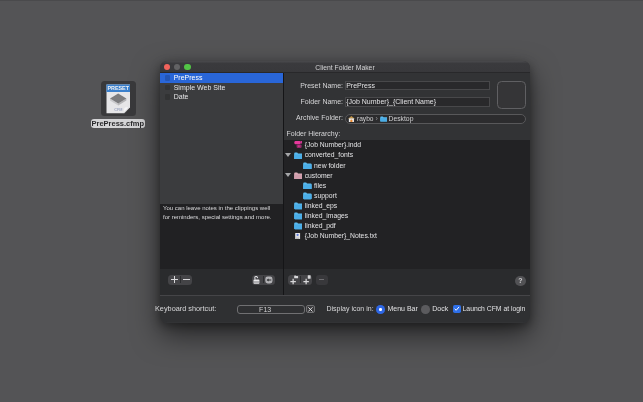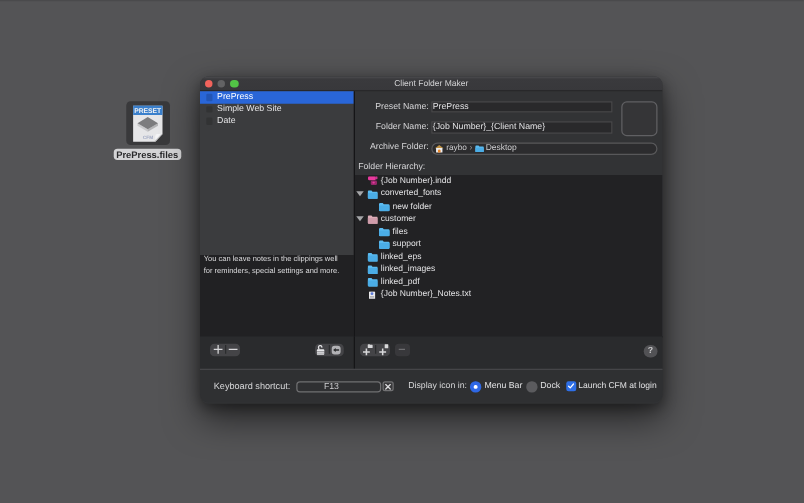--- a/index.html
+++ b/index.html
@@ -19,21 +19,21 @@
   <rect x="0.5" y="0.5" width="23.5" height="7.5" fill="#3b80cc"></rect>
   <text x="12.2" y="6.4" font-size="5.4" font-weight="bold" fill="#f2f2f4" text-anchor="middle" font-family="Liberation Sans, sans-serif">PRESET</text>
   <g>
     <path d="M12.2,9.6 L20.4,14.5 L12.2,19.4 L4,14.5 Z" fill="#7c7c7e"></path>
     <path d="M4,14.5 L12.2,19.4 L12.2,21.4 L4,16.5 Z" fill="#a0a0a2" opacity="0.4"></path>
     <path d="M20.4,14.5 L12.2,19.4 L12.2,21.4 L20.4,16.5 Z" fill="#6b6b6d" opacity="0.4"></path>
   </g>
   <text x="12.4" y="27.2" font-size="3.8" font-weight="bold" fill="#98a1bd" text-anchor="middle" font-family="Liberation Sans, sans-serif" opacity="0.9">CFM</text>
 </svg>
 <div class="abs" style="left:90.5px;top:118.5px;width:54.5px;height:9.5px;background:#d4d4d6;border-radius:3px;"></div>
-<div class="abs" style="left:90.5px;top:118.5px;width:54.5px;height:9.5px;line-height:9.5px;text-align:center;font-size:7.5px;font-weight:600;color:#2a2a2c;">PrePress.files</div>
+<div class="abs" style="left:90.5px;top:118.5px;width:54.5px;height:9.5px;line-height:9.5px;text-align:center;font-size:7.5px;font-weight:600;color:#2a2a2c;">PrePress.cfmp</div>
 
 <div class="abs" id="win" style="left:160px;top:61px;width:370px;height:261.5px;background:#323335;border-radius:7px;overflow:hidden;box-shadow:0 12px 28px rgba(0,0,0,0.55), 0 3px 10px rgba(0,0,0,0.35);">
 
   <div class="abs" style="left:0;top:0;width:370px;height:12px;background:linear-gradient(#47474a 0%, #47474a 8%, #3a3a3d 20%, #38383b 100%);border-bottom:1px solid #28282a;"></div>
   <div class="abs" style="left:4.2px;top:2.7px;width:6.2px;height:6.2px;border-radius:50%;background:#f2635c;"></div>
   <div class="abs" style="left:14.3px;top:2.7px;width:6.2px;height:6.2px;border-radius:50%;background:#626264;"></div>
   <div class="abs" style="left:24.4px;top:2.7px;width:6.2px;height:6.2px;border-radius:50%;background:#52c546;"></div>
   <div class="abs" style="left:0;top:0.5px;width:370px;height:11px;line-height:11px;text-align:center;font-size:6.8px;font-weight:500;color:#d4d4d6;">Client Folder Maker</div>
 
   <div class="abs" style="left:0;top:12px;width:122.5px;height:130.5px;background:#3b3c3e;"></div>
@@ -197,21 +197,21 @@
 
 <div class="abs" style="left:315.5px;top:274.5px;width:12px;height:10.7px;background:#38383b;border-radius:3px;"></div>
 <div class="abs" style="left:319.2px;top:279.3px;width:4.6px;height:1.1px;background:#6e6e71;"></div>
 
 <div class="abs" style="left:515px;top:275.7px;width:10.8px;height:10.8px;border-radius:50%;background:#525255;"></div>
 <div class="abs" style="left:515px;top:276px;width:10.8px;height:10.8px;line-height:10.8px;text-align:center;color:#d0d0d2;font-size:7px;font-weight:600;">?</div>
 
 <div class="abs" style="left:160px;top:294.9px;width:370px;height:1px;background:#454548;"></div>
 <div class="abs" style="left:160px;top:295.9px;width:370px;height:26.4px;background:#2f3032;border-radius:0 0 7px 7px;"></div>
 
-<div class="abs" style="left:171px;top:304.3px;height:9.8px;line-height:9.8px;font-size:7.3px;color:#d8d8da;">Keyboard shortcut:</div>
+<div class="abs" style="left:155px;top:304.3px;height:9.8px;line-height:9.8px;font-size:7.3px;color:#d8d8da;">Keyboard shortcut:</div>
 <div class="abs" style="left:236.9px;top:304.7px;width:68.4px;height:9px;border:1px solid #707072;border-radius:3px;background:#2f3032;"></div>
 <div class="abs" style="left:236.9px;top:304.7px;width:56.5px;height:9px;line-height:9px;text-align:center;font-size:7px;color:#cfcfd1;">F13</div>
 <div class="abs" style="left:306.2px;top:305px;width:9.3px;height:8.4px;border:1px solid #717173;border-radius:2px;background:#3a3a3c;"></div>
 <svg class="abs" style="left:308.4px;top:307px;" width="4.8" height="4.8" viewBox="0 0 4.8 4.8">
   <path d="M0.6,0.6 L4.2,4.2 M4.2,0.6 L0.6,4.2" stroke="#dcdcde" stroke-width="1" stroke-linecap="round"></path>
 </svg>
 <div class="abs" style="left:326.5px;top:304.3px;height:9.8px;line-height:9.8px;font-size:7px;color:#d8d8da;">Display icon in:</div>
 
 <div class="abs" style="left:376.2px;top:305px;width:8.6px;height:8.6px;border-radius:50%;background:#2e67e5;"></div>
 <div class="abs" style="left:379.2px;top:308px;width:2.6px;height:2.6px;border-radius:50%;background:#ffffff;"></div>

